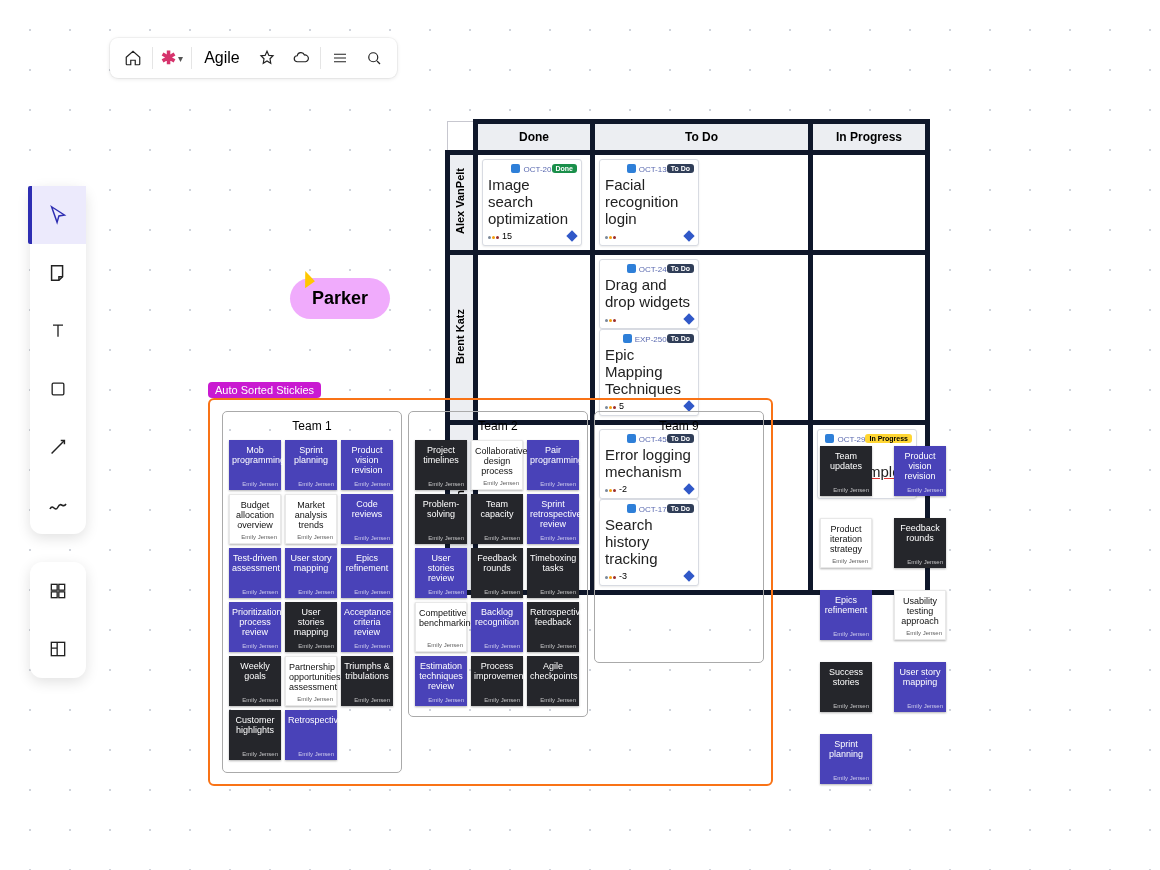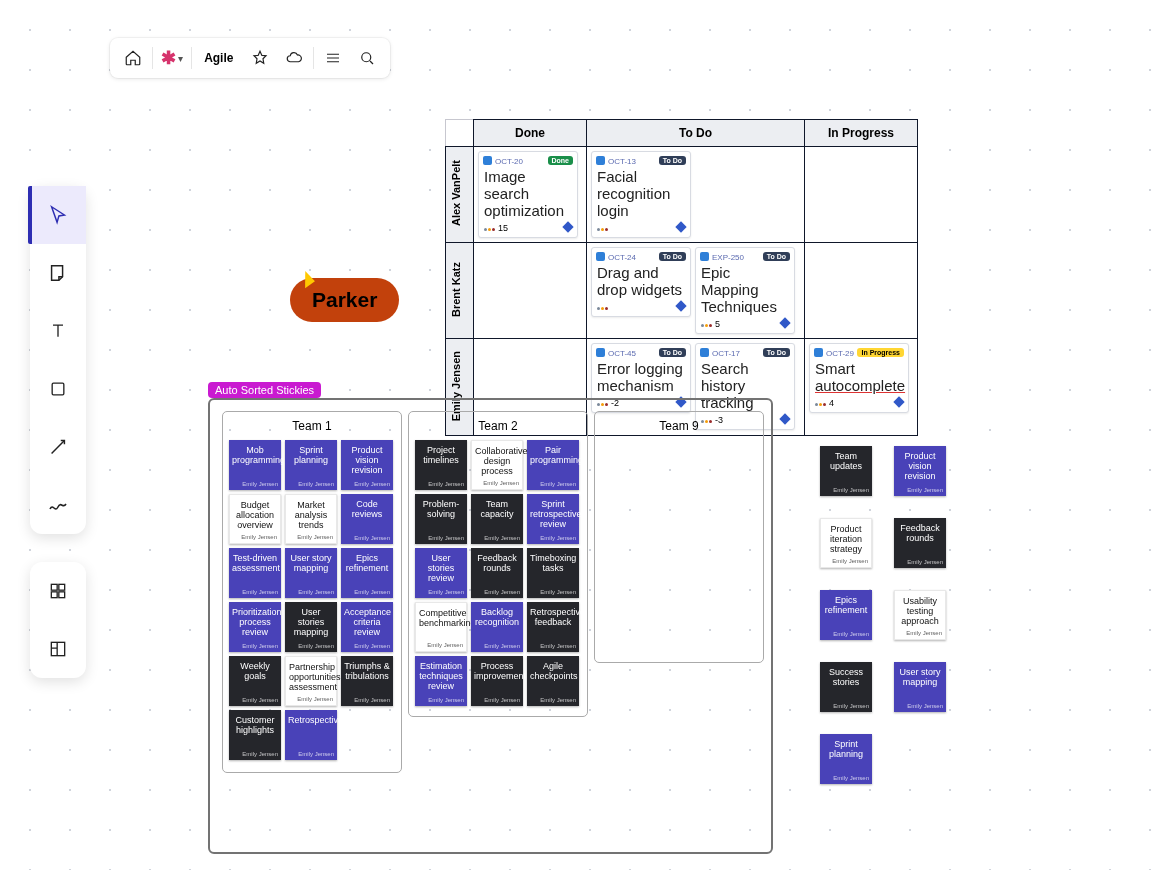--- a/index.html
+++ b/index.html
@@ -17,81 +17,81 @@
   
   .toolbar {
     position: absolute; top: 38px; left: 110px;
     background: #fff; border-radius: 8px;
     box-shadow: 0 1px 4px rgba(0,0,0,0.1), 0 0 0 1px rgba(0,0,0,0.04);
     display: flex; align-items: center; gap: 0;
     height: 40px; padding: 0 6px;
   }
   .tb-item { width: 34px; height: 40px; display:flex; align-items:center; justify-content:center; color:#222; }
   .tb-sep { width:1px; height:22px; background:#e5e5e5; margin:0 2px; }
-  .tb-title { font-weight: 700; font-size: 12px; padding: 0 10px; }
+  .tb-title { font-weight: 400; font-size: 16px; padding: 0 10px; }
   .logo-asterisk { color:#d6336c; font-size:18px; font-weight:800;}
   .chev { font-size:10px; color:#555; margin-left:2px;}
 
   
   .cursor-group { position:absolute; top:272px; left:290px; }
   .cursor-ptr {
     width: 0; height: 0;
     border-left: 10px solid transparent;
     border-right: 2px solid transparent;
     border-bottom: 14px solid #ffc800;
     transform: rotate(-35deg);
     position:absolute; top:0; left:10px;
   }
   .cursor-chip {
     margin-top: 6px;
-    background: #c2410c; color:#000; font-weight:600;
-    border-radius: 22px; padding: 10px 22px; font-size:21px;
+    background: #f0abfc; color:#000; font-weight:600;
+    border-radius: 22px; padding: 10px 22px; font-size:18px;
   }
 
   
   .vpalette { position:absolute; left:30px; background:#fff; border-radius:12px;
     box-shadow: 0 4px 14px rgba(0,0,0,0.12); display:flex; flex-direction:column; }
   .vpalette.a { top:186px; }
   .vpalette.b { top:562px; }
   .vcell { width:56px; height:58px; display:flex; align-items:center; justify-content:center; }
   .vcell.active { background:#eceafc; }
   .left-accent { position:absolute; left:28px; top:186px; width:4px; height:58px; background:#2d2db2; border-radius:2px 0 0 2px; z-index:5;}
   .icon { stroke:#222; fill:none; stroke-width:1.6; }
 
   
   .kanban { position:absolute; top:119px; left:445px; border:1px solid #c7c7cf; background:#fff; border-collapse:collapse; }
-  .kanban th, .kanban td { border:1px solid #0f172a; }
+  .kanban th, .kanban td { border:5px solid #0f172a; }
   .kanban thead th { background:#eceef2; font-size:12px; font-weight:700; padding:6px 8px; }
   .kanban .rowhdr { background:#eceef2; font-size:11px; font-weight:700; width:28px; }
   .kanban .rowhdr span { writing-mode: vertical-rl; transform: rotate(180deg); display:inline-block; padding:12px 4px; }
   .kanban td.cell { width:218px; height:72px; vertical-align:top; padding:4px; }
   .kanban td.cell.narrow { width:106px; }
   .card {
     background:#fff; border:1px solid #d8dbe2; border-radius:3px; width:100px; font-size:9px;
     box-shadow: 0 1px 2px rgba(0,0,0,0.08); display:inline-block; vertical-align:top; margin-right:4px;
   }
-  .card .chdr { display:flex; align-items:center; justify-content:space-between; padding:3px 4px 0; }
+  .card .chdr { display:flex; align-items:center; justify-content:flex-end; padding:3px 4px 0; }
   .card .key { color:#5b6ab0; font-size:8px; }
   .chk { width:9px;height:9px;background:#2e7fd8;border-radius:2px;display:inline-block;margin-right:3px;position:relative;top:1px;}
   .pill { font-size:7px; padding:1px 4px; border-radius:3px; font-weight:600;}
   .pill.todo{ background:#303e58;color:#fff;}
   .pill.done{ background:#1a8f4a;color:#fff;}
   .pill.prog{ background:#ffd633;color:#000;}
   .card .ctitle{ padding:2px 5px; font-size:15px; color:#222;}
-  .card .cftr{ display:flex; justify-content:space-between; align-items:flex-start; padding:2px 5px 4px; }
+  .card .cftr{ display:flex; justify-content:space-between; align-items:center; padding:2px 5px 4px; }
   .dots3{ display:inline-flex; gap:1px;}
   .dot{width:3px;height:3px;border-radius:50%;}
   .d1{background:#7a8899;} .d2{background:#f59e0b;} .d3{background:#9b2d2d;}
   .sp{ font-size:9px; margin-left:3px;}
   .diamond{ width:8px;height:8px; background:#3058c8; transform:rotate(45deg);}
 
   
   .asframe{
-    position:absolute; top:398px; left:208px; width:565px; height:456px;
-    border:2px solid #737373; border-radius:6px;
+    position:absolute; top:398px; left:208px; width:565px; height:388px;
+    border:2px solid #f97316; border-radius:6px;
   }
   .asframe-label{
     position:absolute; top:382px; left:208px;
     background:#c91ad1; color:#fff; font-size:11px; font-weight:500;
     padding:2px 7px; border-radius:4px;
   }
   .teambox{
     position:absolute; border:1px solid #aaa; border-radius:5px; width:180px;
   }
   .teambox .thdr{ text-align:center; font-size:12px; padding:7px 0; }

